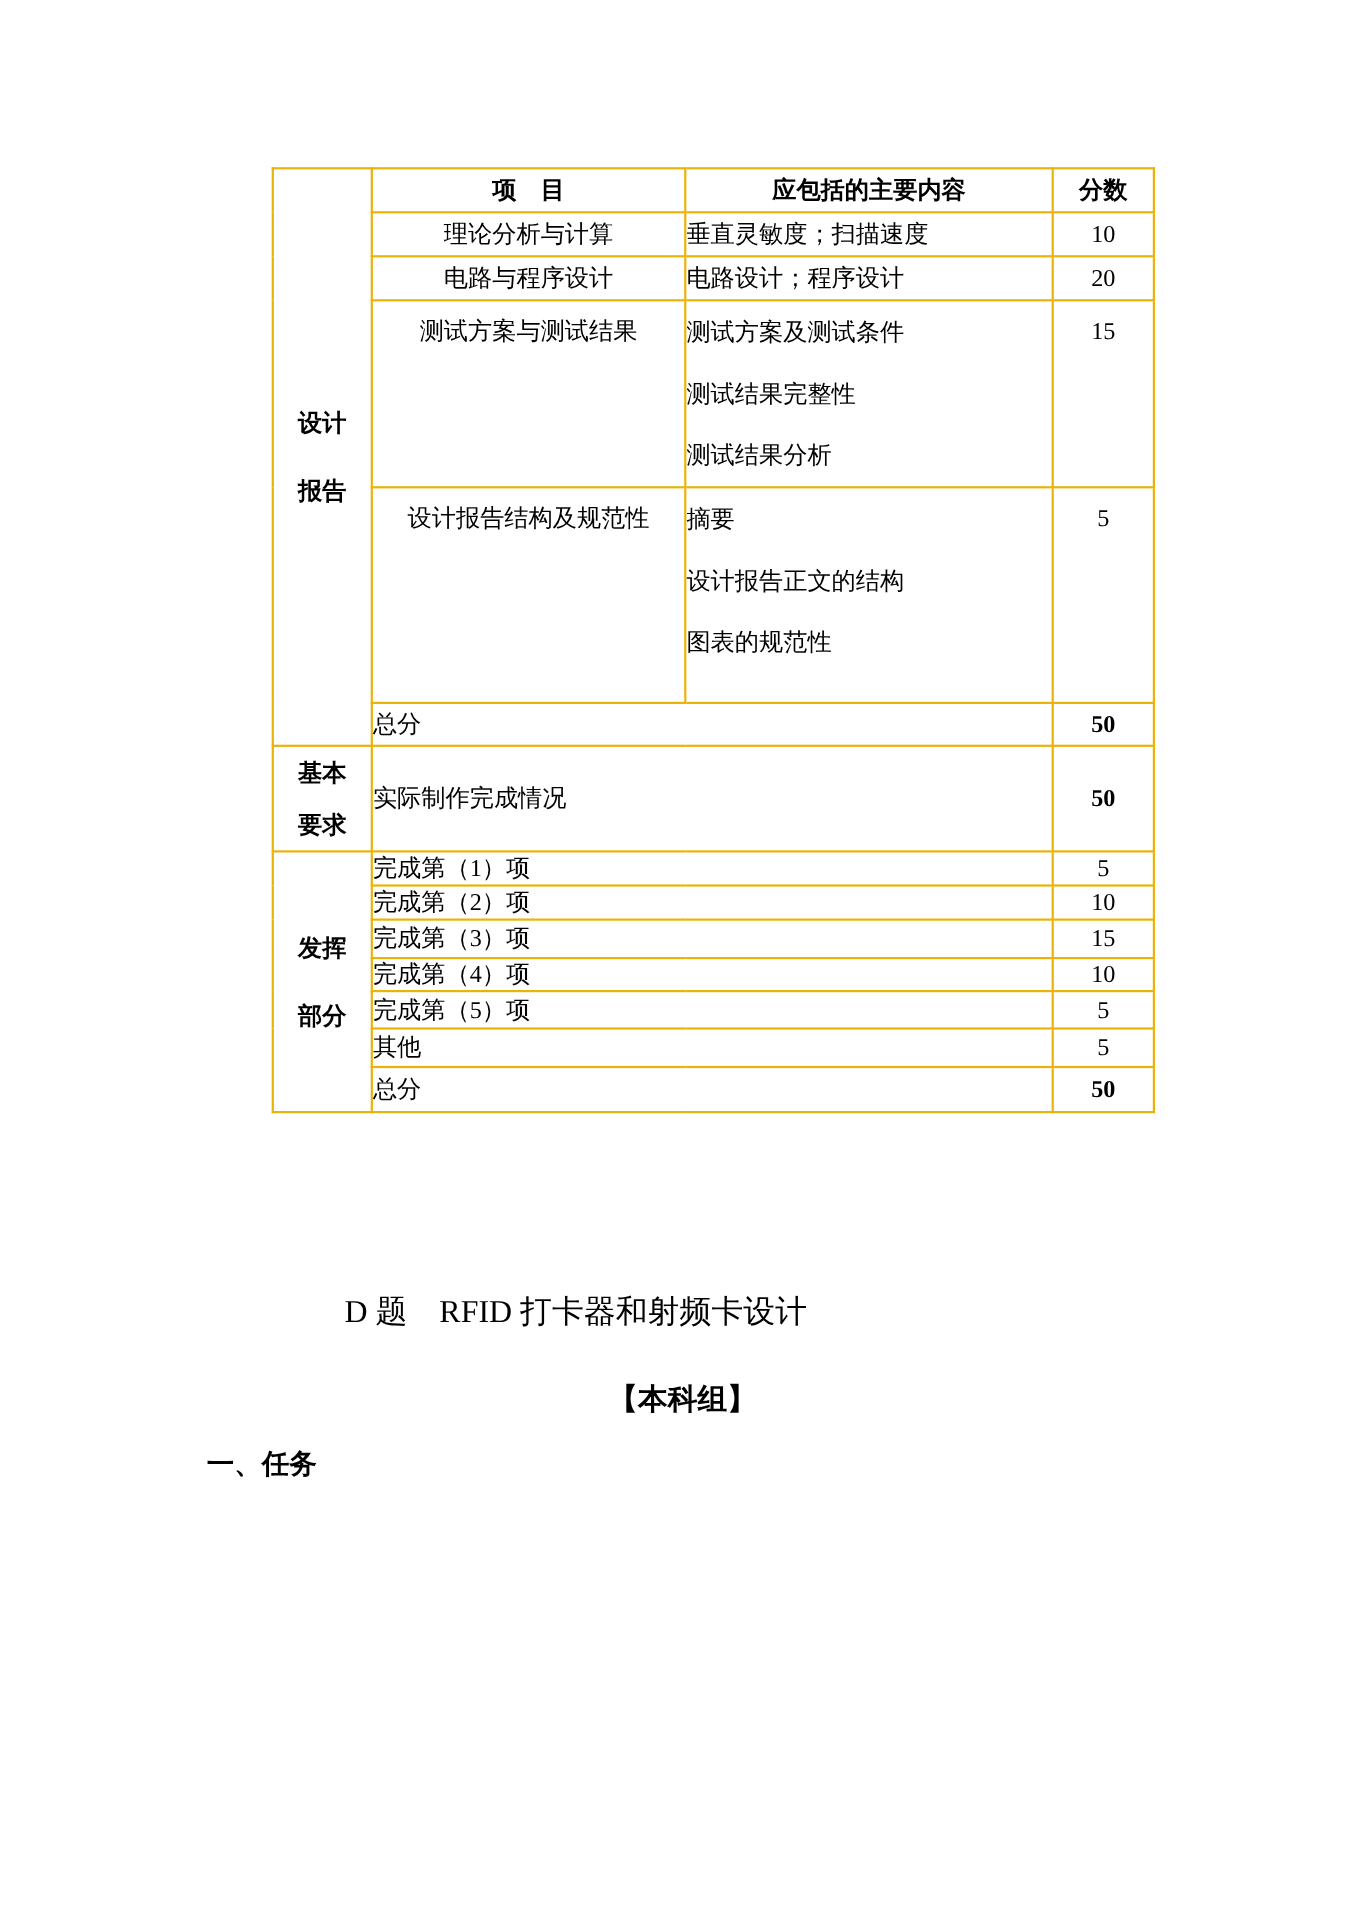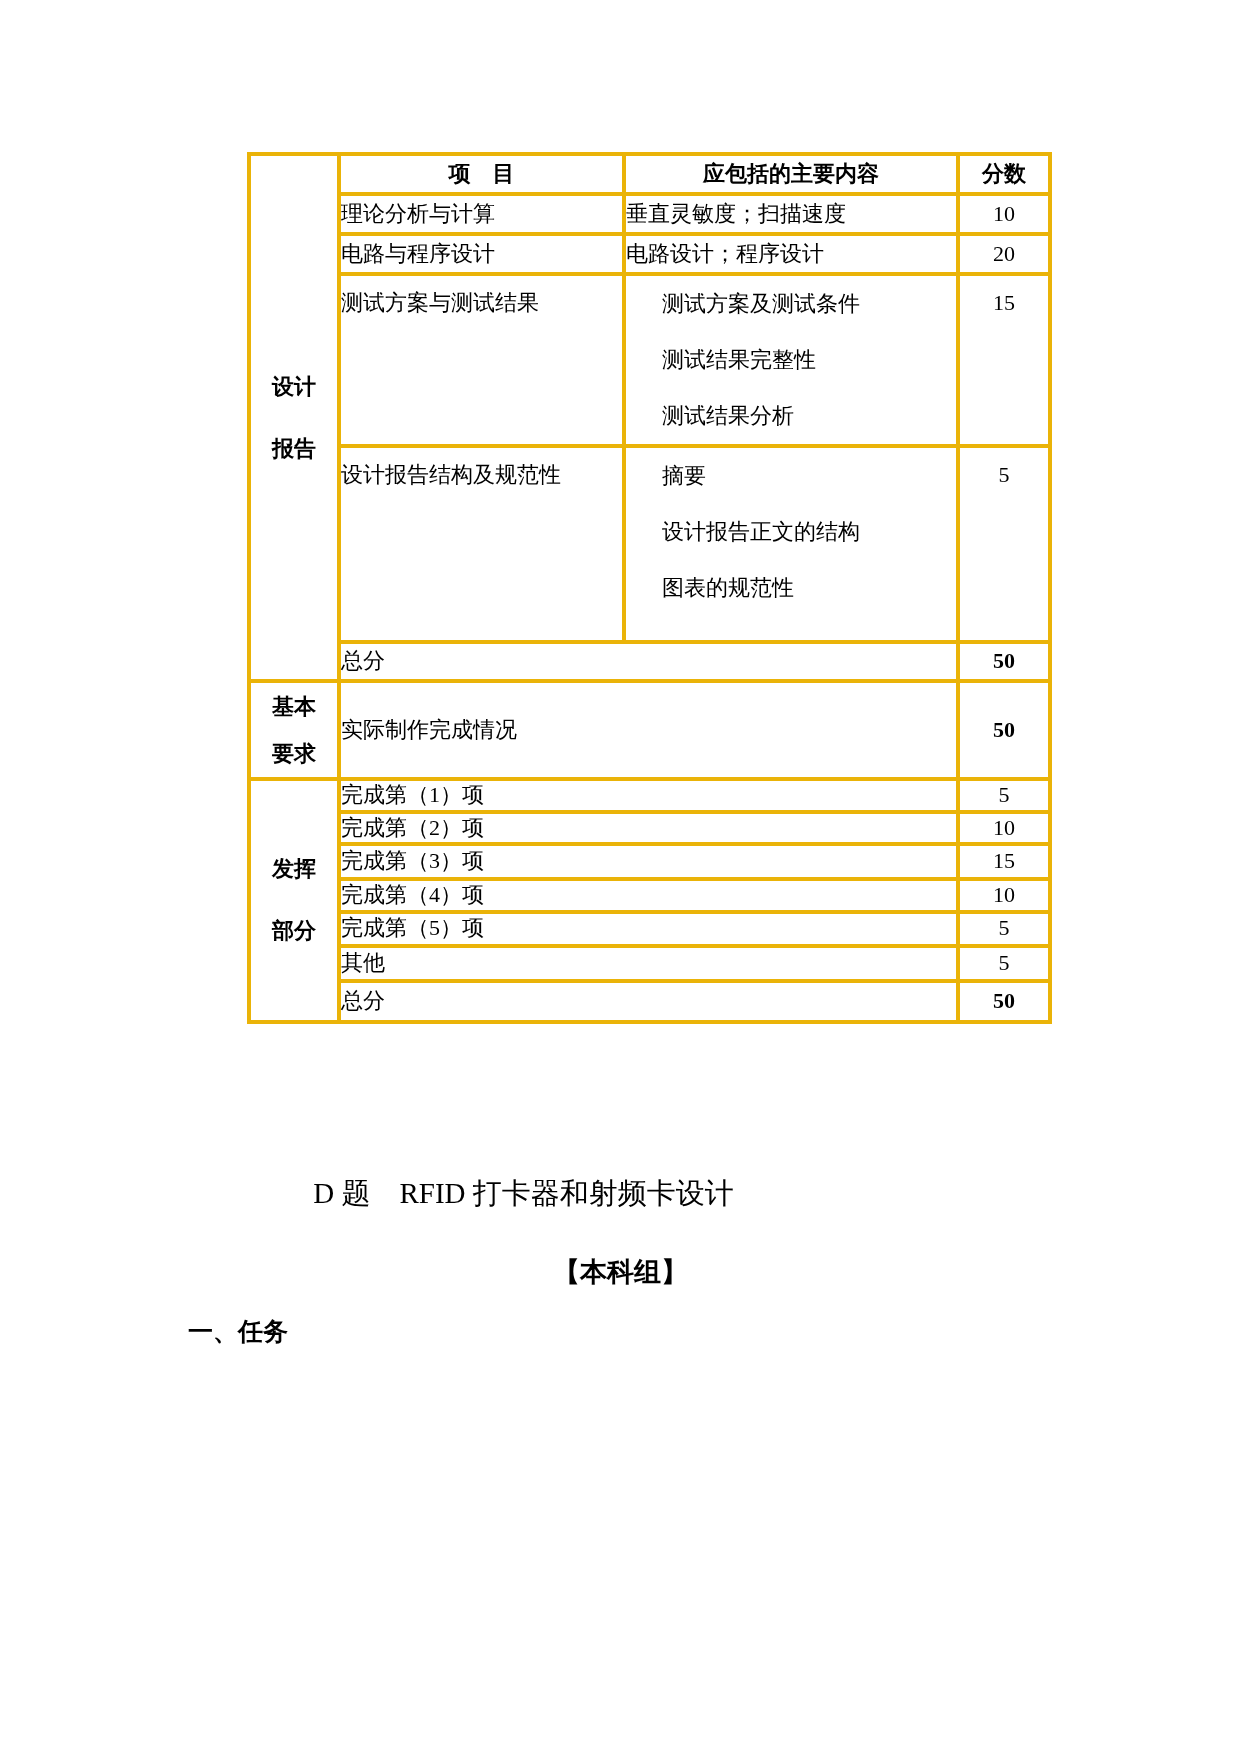--- a/index.html
+++ b/index.html
@@ -20,21 +20,21 @@
   
   .score-table {
     position: absolute;
     left: 247px;
     top: 152px;
     border-collapse: collapse;
     table-layout: fixed;
     width: 801px;
   }
   .score-table td {
-    border: 4px solid #eab308;
+    border: 2px solid #eab308;
     padding: 0;
     font-size: 22px;
     line-height: 1.3;
     overflow: hidden;
   }
   .col-group  { width: 90px;  }
   .col-item   { width: 285px; }
   .col-content{ width: 334px; }
   .col-score  { width: 92px;  }
 
@@ -49,30 +49,31 @@
     text-align: center;
     vertical-align: middle;
     font-size: 24px;
   }
   .group-cell .gline { line-height: 62px; }
   .group-cell.tight .gline { line-height: 47px; }
 
   .item-cell {
     vertical-align: middle;
     padding-left: 14px;
+    text-align: center;
   }
   .item-cell.vtop { vertical-align: top; }
   .item-cell.vtop .iline { line-height: 54px; }
 
   .content-cell {
     vertical-align: middle;
     padding-left: 14px;
   }
   .content-cell.vtop { vertical-align: top; }
-  .content-cell .cline { line-height: 56px; padding-left: 36px; }
+  .content-cell .cline { line-height: 56px; }
 
   .score-cell {
     text-align: center;
     vertical-align: middle;
   }
   .score-cell.bold { font-weight: bold; }
 
   .total-cell {
     vertical-align: middle;
     padding-left: 14px;

